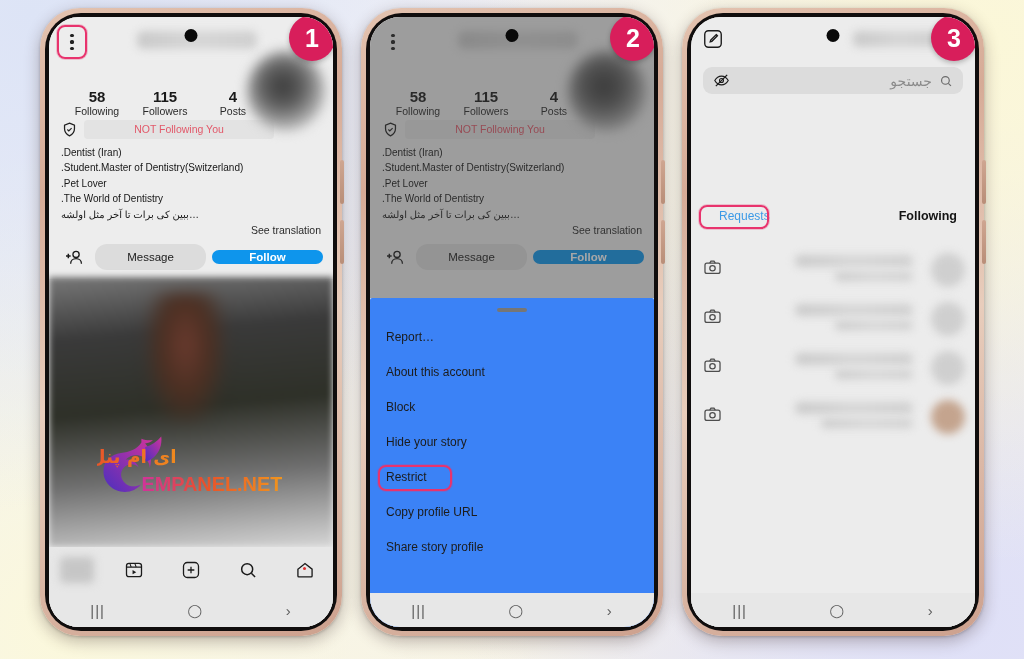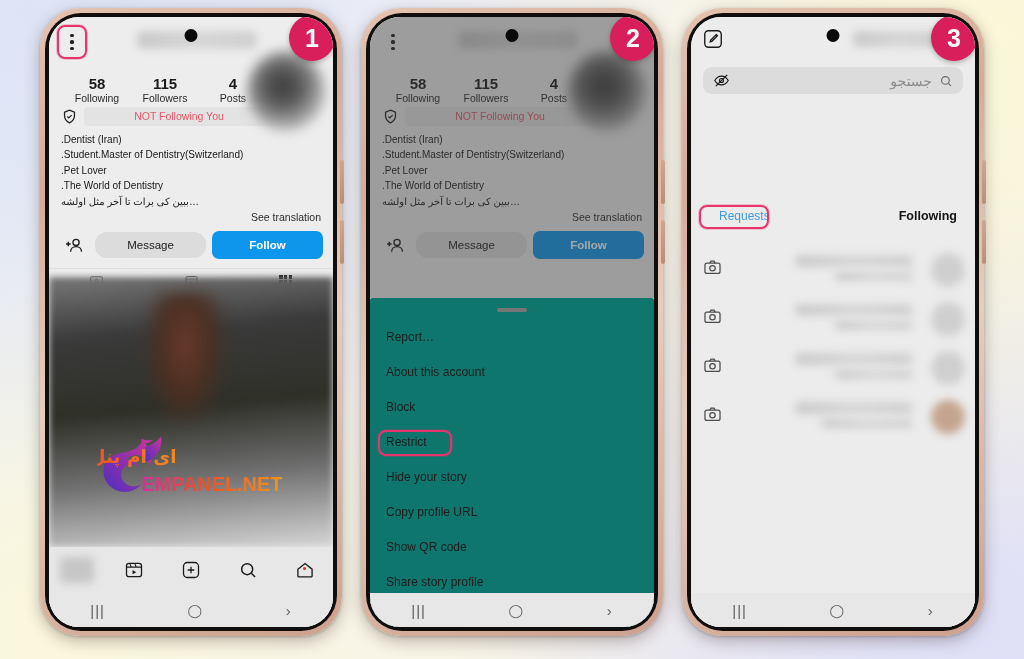--- a/index.html
+++ b/index.html
@@ -75,42 +75,42 @@
     position:absolute; left:88px; top:14px; width:120px; height:18px;
   }
   .avatar-blob {
     position:absolute; right:8px; top:34px; width:78px; height:80px;
     border-radius:50%;
     background:radial-gradient(circle at 46% 44%,#3b3b3b 0%,#5e5e5e 32%,#9d9d9d 58%,#cfcfcf 80%,#e4e4e4 100%);
     filter:blur(6px);
   }
   .stats { display:flex; padding:6px 0 0 14px; }
   .stat { width:68px; text-align:center; }
-  .stat .num { font-size:15px; font-weight:bold; color:#1a1a1a; line-height:1.15; }
+  .stat .num { font-size:15px; font-weight:bold; color:#1a1a1a; line-height:1.15;margin-top:13px; }
   .stat .lbl { font-size:10.5px; color:#2a2a2a; line-height:1.2; }
   .notfollow-row { display:flex; align-items:center; padding:2px 10px 0 12px; }
   .shield { width:17px; height:17px; flex:none; }
   .notfollow-pill {
     flex:1; margin-left:6px; height:19px; border-radius:4px;
     background:#e3e3e3; display:flex; align-items:center; justify-content:center;
     font-size:10.5px; color:#e2596a; max-width:190px;
   }
   .bio { padding:6px 0 0 12px; }
   .bio-line { font-size:10px; color:#161616; line-height:1.55; }
   .bio-line.rtl { direction:rtl; text-align:left; font-size:10px; }
   .see-trans { text-align:right; padding-right:12px; font-size:10.5px; color:#2b2b2b; margin-top:2px; }
   .action-row { display:flex; align-items:center; gap:6px; padding:8px 10px 0 10px; }
   .add-person { width:30px; height:26px; display:flex; align-items:center; justify-content:center; flex:none; }
   .btn-msg {
     flex:1; height:26px; border-radius:12px; background:#dcdcdc;
     display:flex; align-items:center; justify-content:center;
     font-size:11.5px; color:#1b1b1b;
   }
   .btn-follow {
-    flex:1; height:28px; border-radius:7px; background:#0e95ec;
+    flex:1; height:14px; border-radius:7px; background:#0e95ec;
     display:flex; align-items:center; justify-content:center;
     font-size:11.5px; color:#fff; font-weight:600;
   }
   .tabs { display:flex; margin-top:9px; height:26px; border-top:1px solid #e0e0e0; }
   .tab { flex:1; display:flex; align-items:center; justify-content:center; }
   .grid-icon { display:grid; grid-template-columns:repeat(3,3.6px); grid-template-rows:repeat(3,3.6px); gap:1.3px; }
   .grid-icon i { background:#1a1a1a; display:block; }
   .photo-area {
     position:absolute; left:0; right:0; top:260px; bottom:80px;
     background:linear-gradient(175deg,#787878 0%,#3a3a3a 22%,#2e3028 48%,#6f6f6f 72%,#b9b9b9 92%,#d6d6d6 100%);
@@ -134,21 +134,21 @@
     position:absolute; left:0; right:0; bottom:0; height:34px;
     background:#e7e7e7; display:flex; align-items:center; justify-content:space-around;
     color:#5f5f5f;
   }
   .sysnav span { font-size:15px; letter-spacing:1px; }
 
   
   .dim-overlay { position:absolute; left:0; right:0; top:0; height:281px; background:rgba(60,60,60,.45); z-index:10; }
   .sheet {
     position:absolute; left:0; right:0; top:281px; bottom:0;
-    background:#0f766e; z-index:12; border-radius:2px 2px 0 0;text-align:center;
+    background:#3b82f6; z-index:12; border-radius:2px 2px 0 0;text-align:center;
   }
   .sheet-handle { width:30px; height:3.5px; border-radius:2px; background:#767676; margin:10px auto 0; }
   .sheet-item {
     height:35px; display:flex; align-items:center; padding-left:16px;
     font-size:12px; color:#1c1c1c;
   }
 
   
   .dm { position:absolute; inset:0; background:#ececec; }
   .dm-top { position:relative; height:50px; }
@@ -433,27 +433,26 @@
       </div>
 
       <div class="dim-overlay"></div>
 
       <div class="sheet">
         <div class="sheet-handle"></div>
         <div style="height:8px;"></div>
         <div class="sheet-item">Report…</div>
         <div class="sheet-item">About this account</div>
         <div class="sheet-item">Block</div>
+        <div class="sheet-item">Hide your story</div>
         <div class="sheet-item" style="position:relative;">
           <span>Restrict</span>
           <span class="hl-box" style="left:8px; top:5px; width:74px; height:26px;"></span>
         </div>
-        <div class="sheet-item">Hide your story</div>
         <div class="sheet-item">Copy profile URL</div>
-        <div class="sheet-item">Show QR code</div>
         <div class="sheet-item">Share story profile</div>
       </div>
 
       <div class="sysnav" style="z-index:14;">
         <span>|||</span>
         <span style="font-size:13px;">◯</span>
         <span>›</span>
       </div>
 
       <div class="step-badge">2</div>

